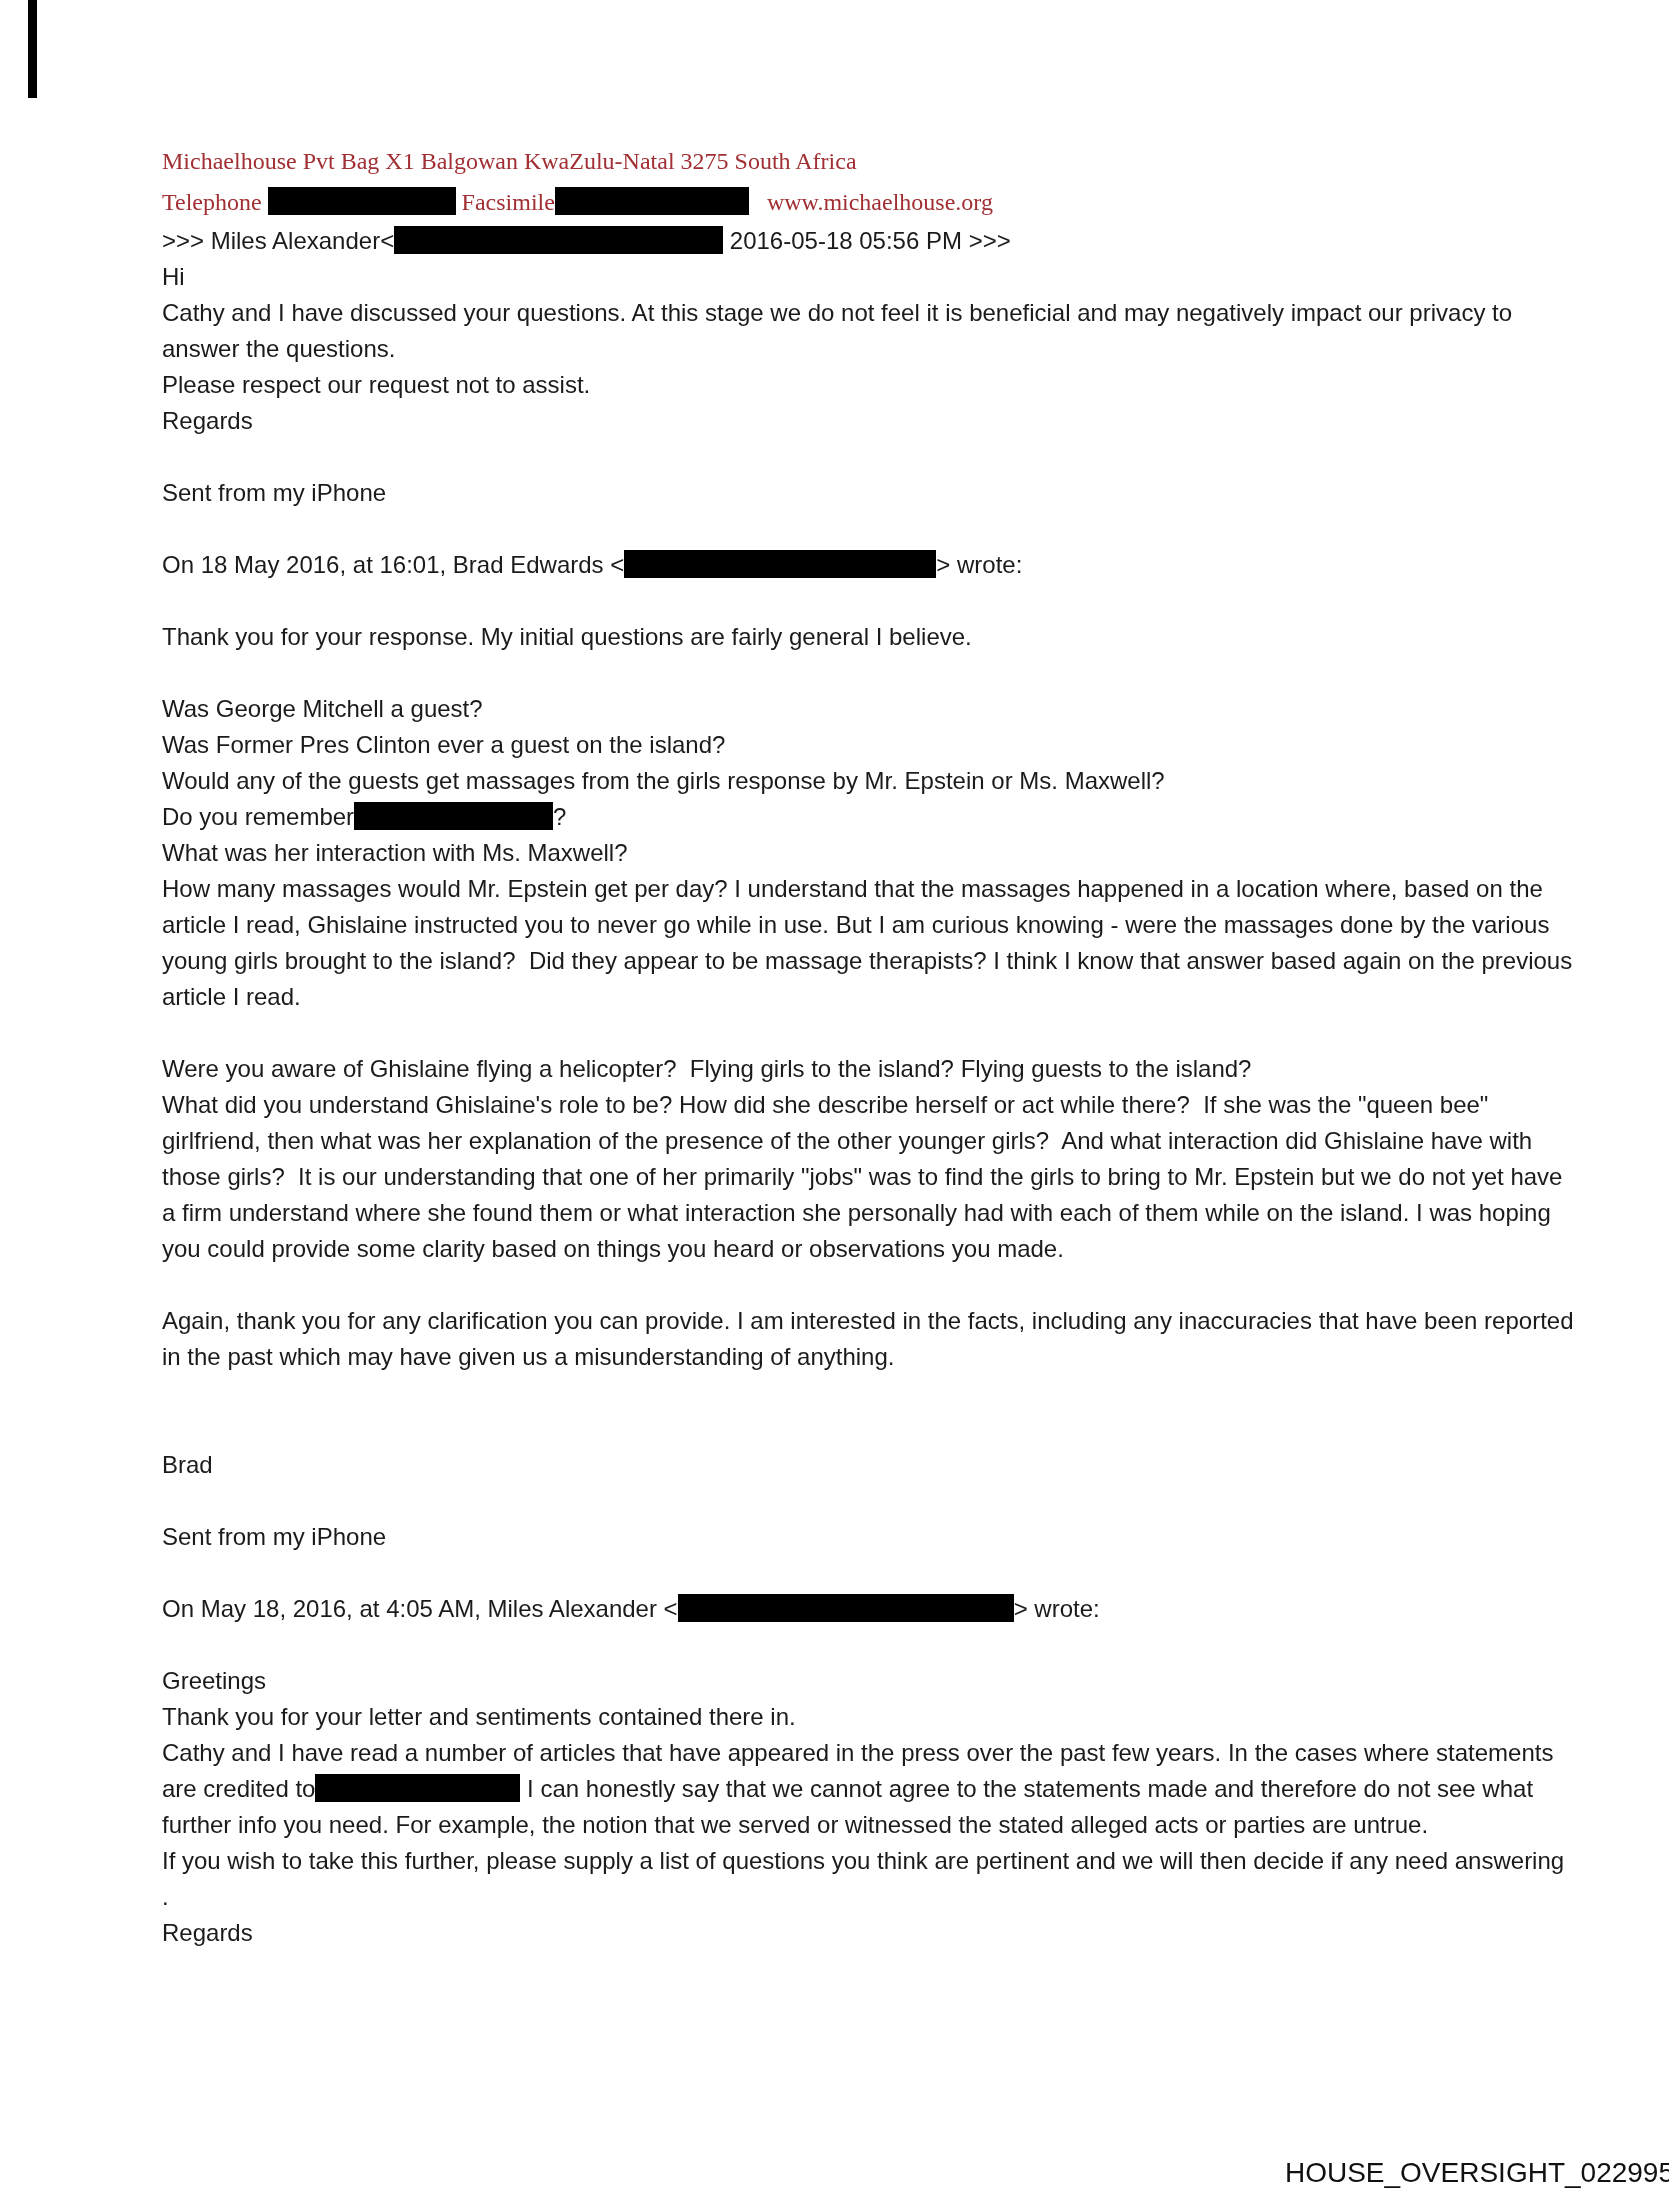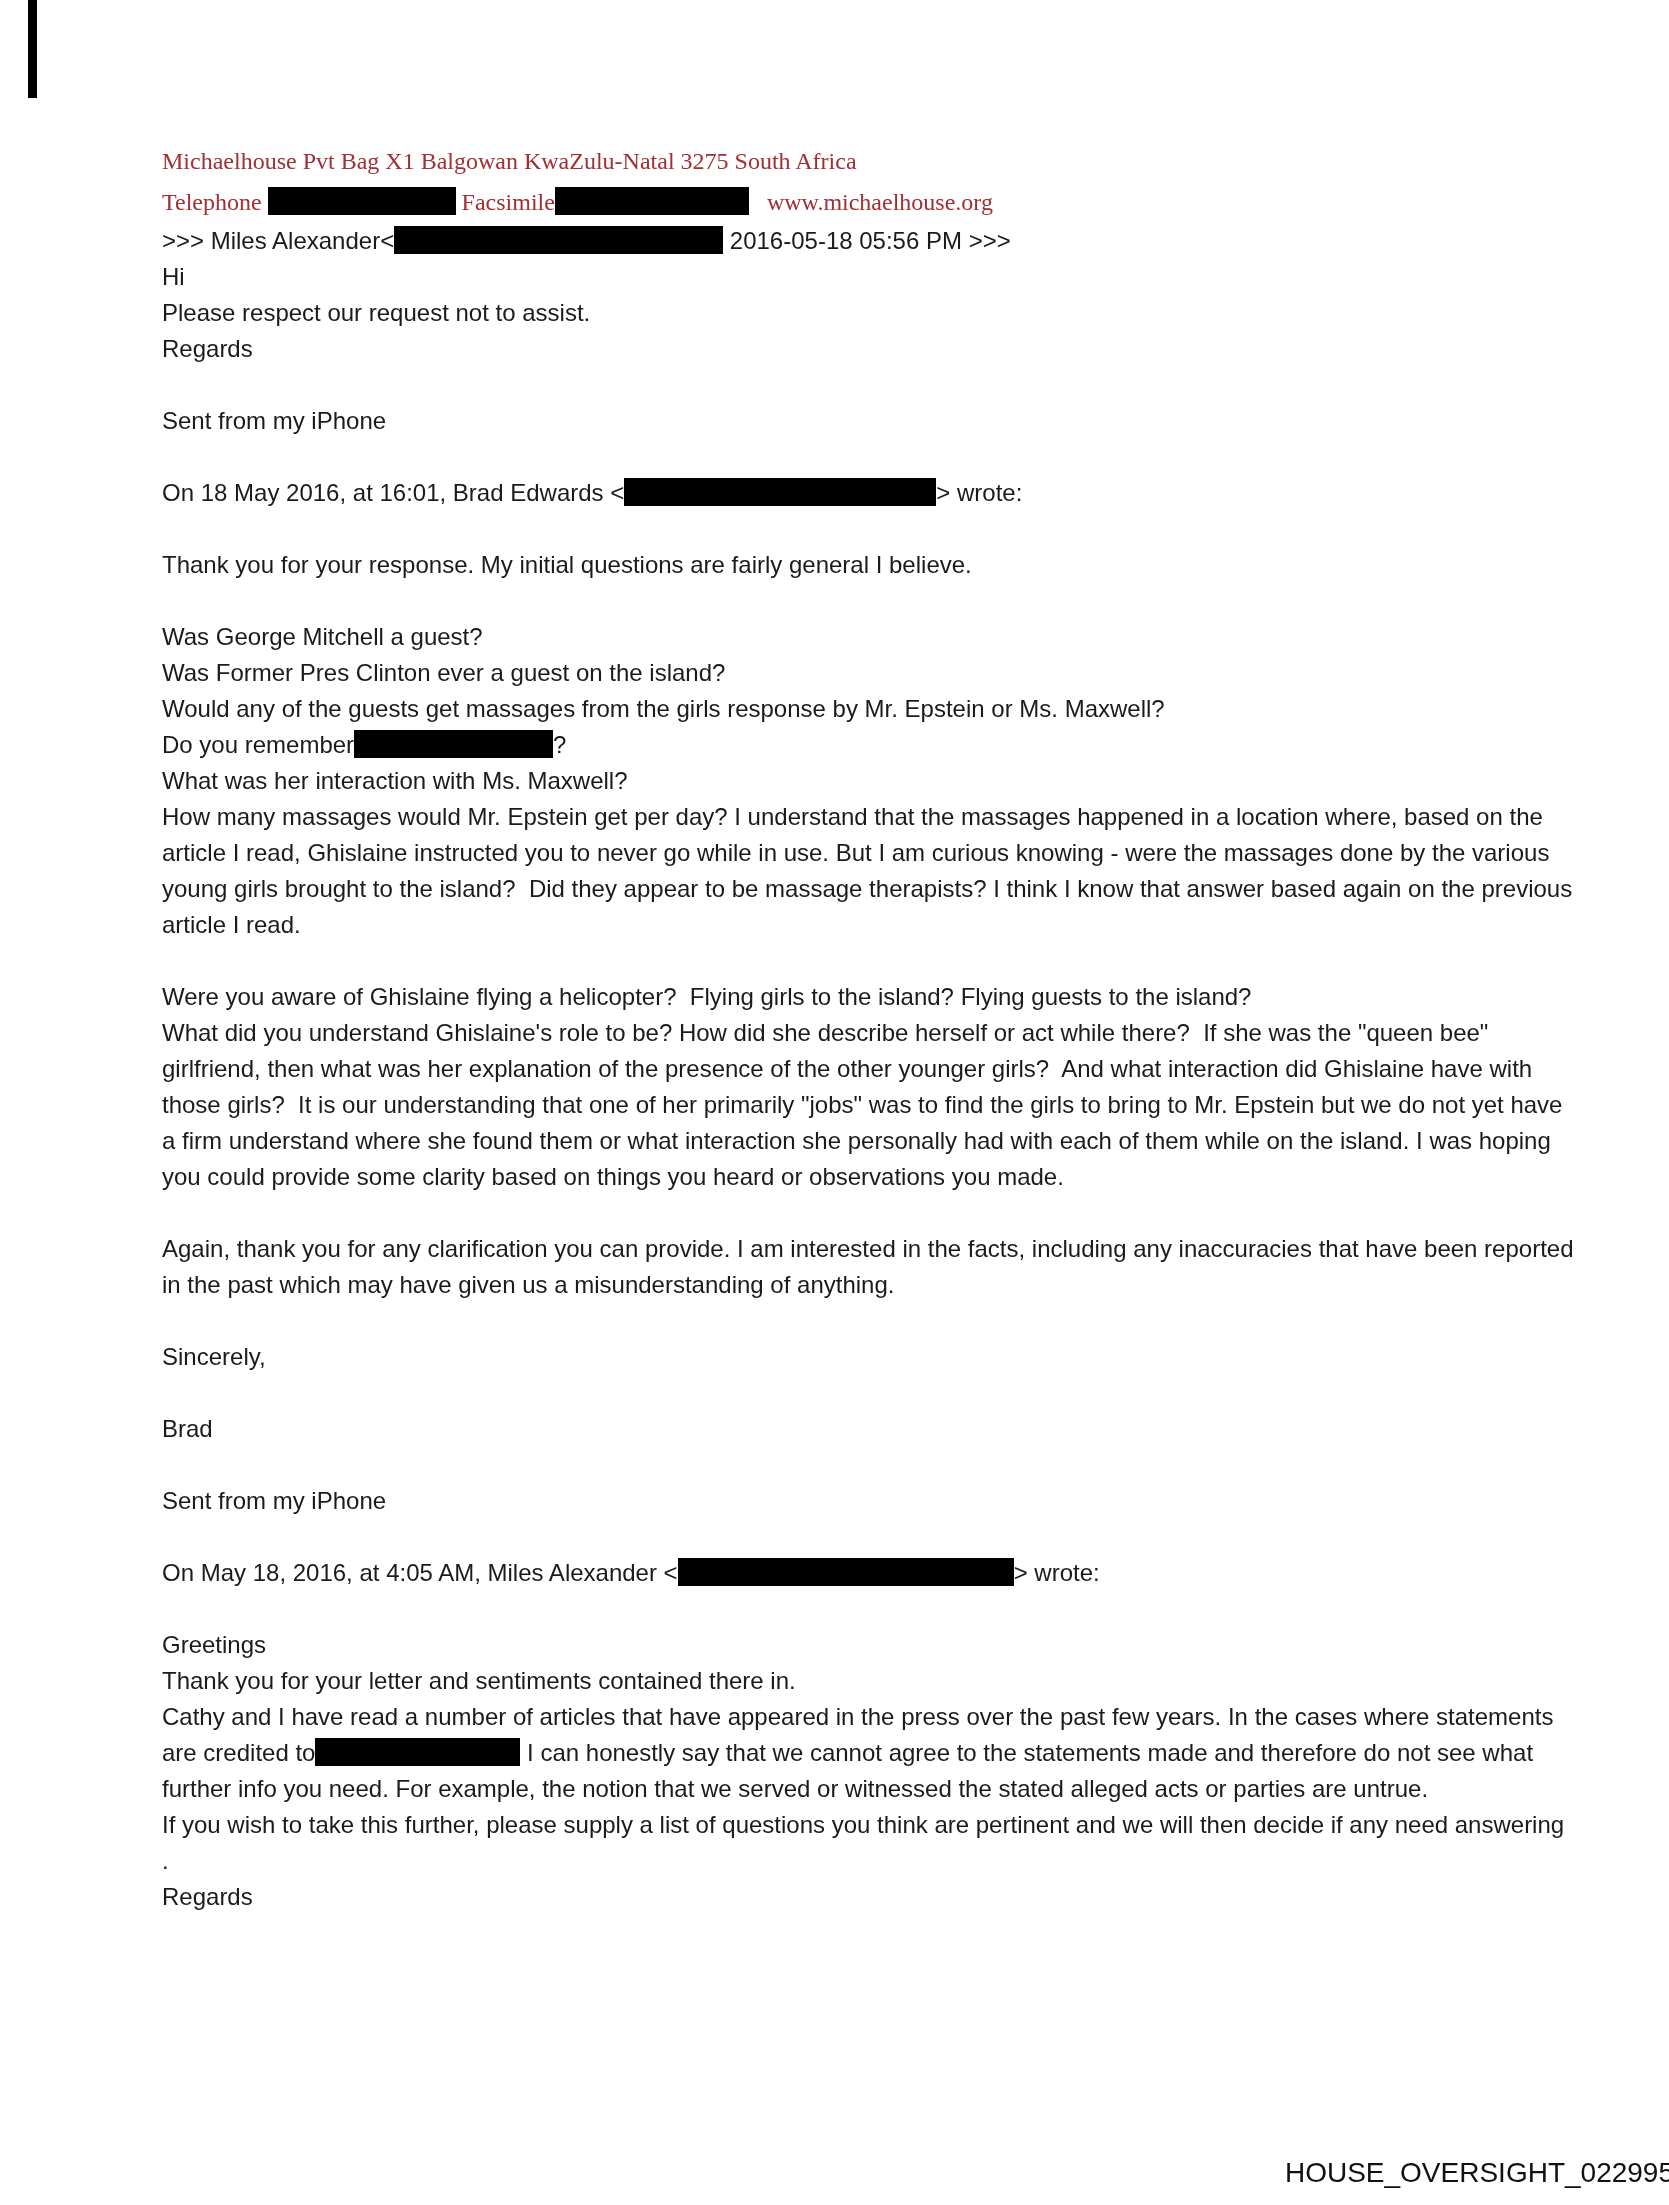--- a/index.html
+++ b/index.html
@@ -63,20 +63,21 @@
 </head>
 <body>
 
 <div class="page">
   <div class="scan-artifact"></div>
   <div class="content">
       <div class="line red"><span>Michaelhouse Pvt Bag X1 Balgowan KwaZulu-Natal 3275 South Africa</span></div>
       <div class="line red"><span>Telephone </span><span class="redact" style="width: 188px;"></span><span> Facsimile</span><span class="redact" style="width: 194px;"></span><span>   www.michaelhouse.org</span></div>
       <div class="line"><span>&gt;&gt;&gt; Miles Alexander&lt;</span><span class="redact" style="width: 329px;"></span><span> 2016-05-18 05:56 PM &gt;&gt;&gt;</span></div>
       <div class="line"><span>Hi</span></div>
+      <div class="line"><span>Cathy and I have discussed your questions. At this stage we do not feel it is beneficial and may negatively impact our privacy to answer the questions.</span></div>
       <div class="line"><span>Please respect our request not to assist.</span></div>
       <div class="line"><span>Regards</span></div>
       <div class="blank"></div>
       <div class="line"><span>Sent from my iPhone</span></div>
       <div class="blank"></div>
       <div class="line"><span>On 18 May 2016, at 16:01, Brad Edwards &lt;</span><span class="redact" style="width: 312px;"></span><span>&gt; wrote:</span></div>
       <div class="blank"></div>
       <div class="line"><span>Thank you for your response. My initial questions are fairly general I believe.</span></div>
       <div class="blank"></div>
       <div class="line"><span>Was George Mitchell a guest?</span></div>
@@ -84,21 +85,20 @@
       <div class="line"><span>Would any of the guests get massages from the girls response by Mr. Epstein or Ms. Maxwell?</span></div>
       <div class="line"><span>Do you remember</span><span class="redact" style="width: 199px;"></span><span>?</span></div>
       <div class="line"><span>What was her interaction with Ms. Maxwell?</span></div>
       <div class="line"><span>How many massages would Mr. Epstein get per day? I understand that the massages happened in a location where, based on the article I read, Ghislaine instructed you to never go while in use. But I am curious knowing - were the massages done by the various young girls brought to the island?  Did they appear to be massage therapists? I think I know that answer based again on the previous article I read.</span></div>
       <div class="blank"></div>
       <div class="line"><span>Were you aware of Ghislaine flying a helicopter?  Flying girls to the island? Flying guests to the island?</span></div>
       <div class="line"><span>What did you understand Ghislaine's role to be? How did she describe herself or act while there?  If she was the "queen bee" girlfriend, then what was her explanation of the presence of the other younger girls?  And what interaction did Ghislaine have with those girls?  It is our understanding that one of her primarily "jobs" was to find the girls to bring to Mr. Epstein but we do not yet have a firm understand where she found them or what interaction she personally had with each of them while on the island. I was hoping you could provide some clarity based on things you heard or observations you made.</span></div>
       <div class="blank"></div>
       <div class="line"><span>Again, thank you for any clarification you can provide. I am interested in the facts, including any inaccuracies that have been reported in the past which may have given us a misunderstanding of anything.</span></div>
       <div class="blank"></div>
-      <div class="line"><span>Sincerely,</span></div>
       <div class="blank"></div>
       <div class="line"><span>Brad</span></div>
       <div class="blank"></div>
       <div class="line"><span>Sent from my iPhone</span></div>
       <div class="blank"></div>
       <div class="line"><span>On May 18, 2016, at 4:05 AM, Miles Alexander &lt;</span><span class="redact" style="width: 336px;"></span><span>&gt; wrote:</span></div>
       <div class="blank"></div>
       <div class="line"><span>Greetings</span></div>
       <div class="line"><span>Thank you for your letter and sentiments contained there in.</span></div>
       <div class="line"><span>Cathy and I have read a number of articles that have appeared in the press over the past few years. In the cases where statements are credited to</span><span class="redact" style="width: 205px;"></span><span> I can honestly say that we cannot agree to the statements made and therefore do not see what further info you need. For example, the notion that we served or witnessed the stated alleged acts or parties are untrue.</span></div>

